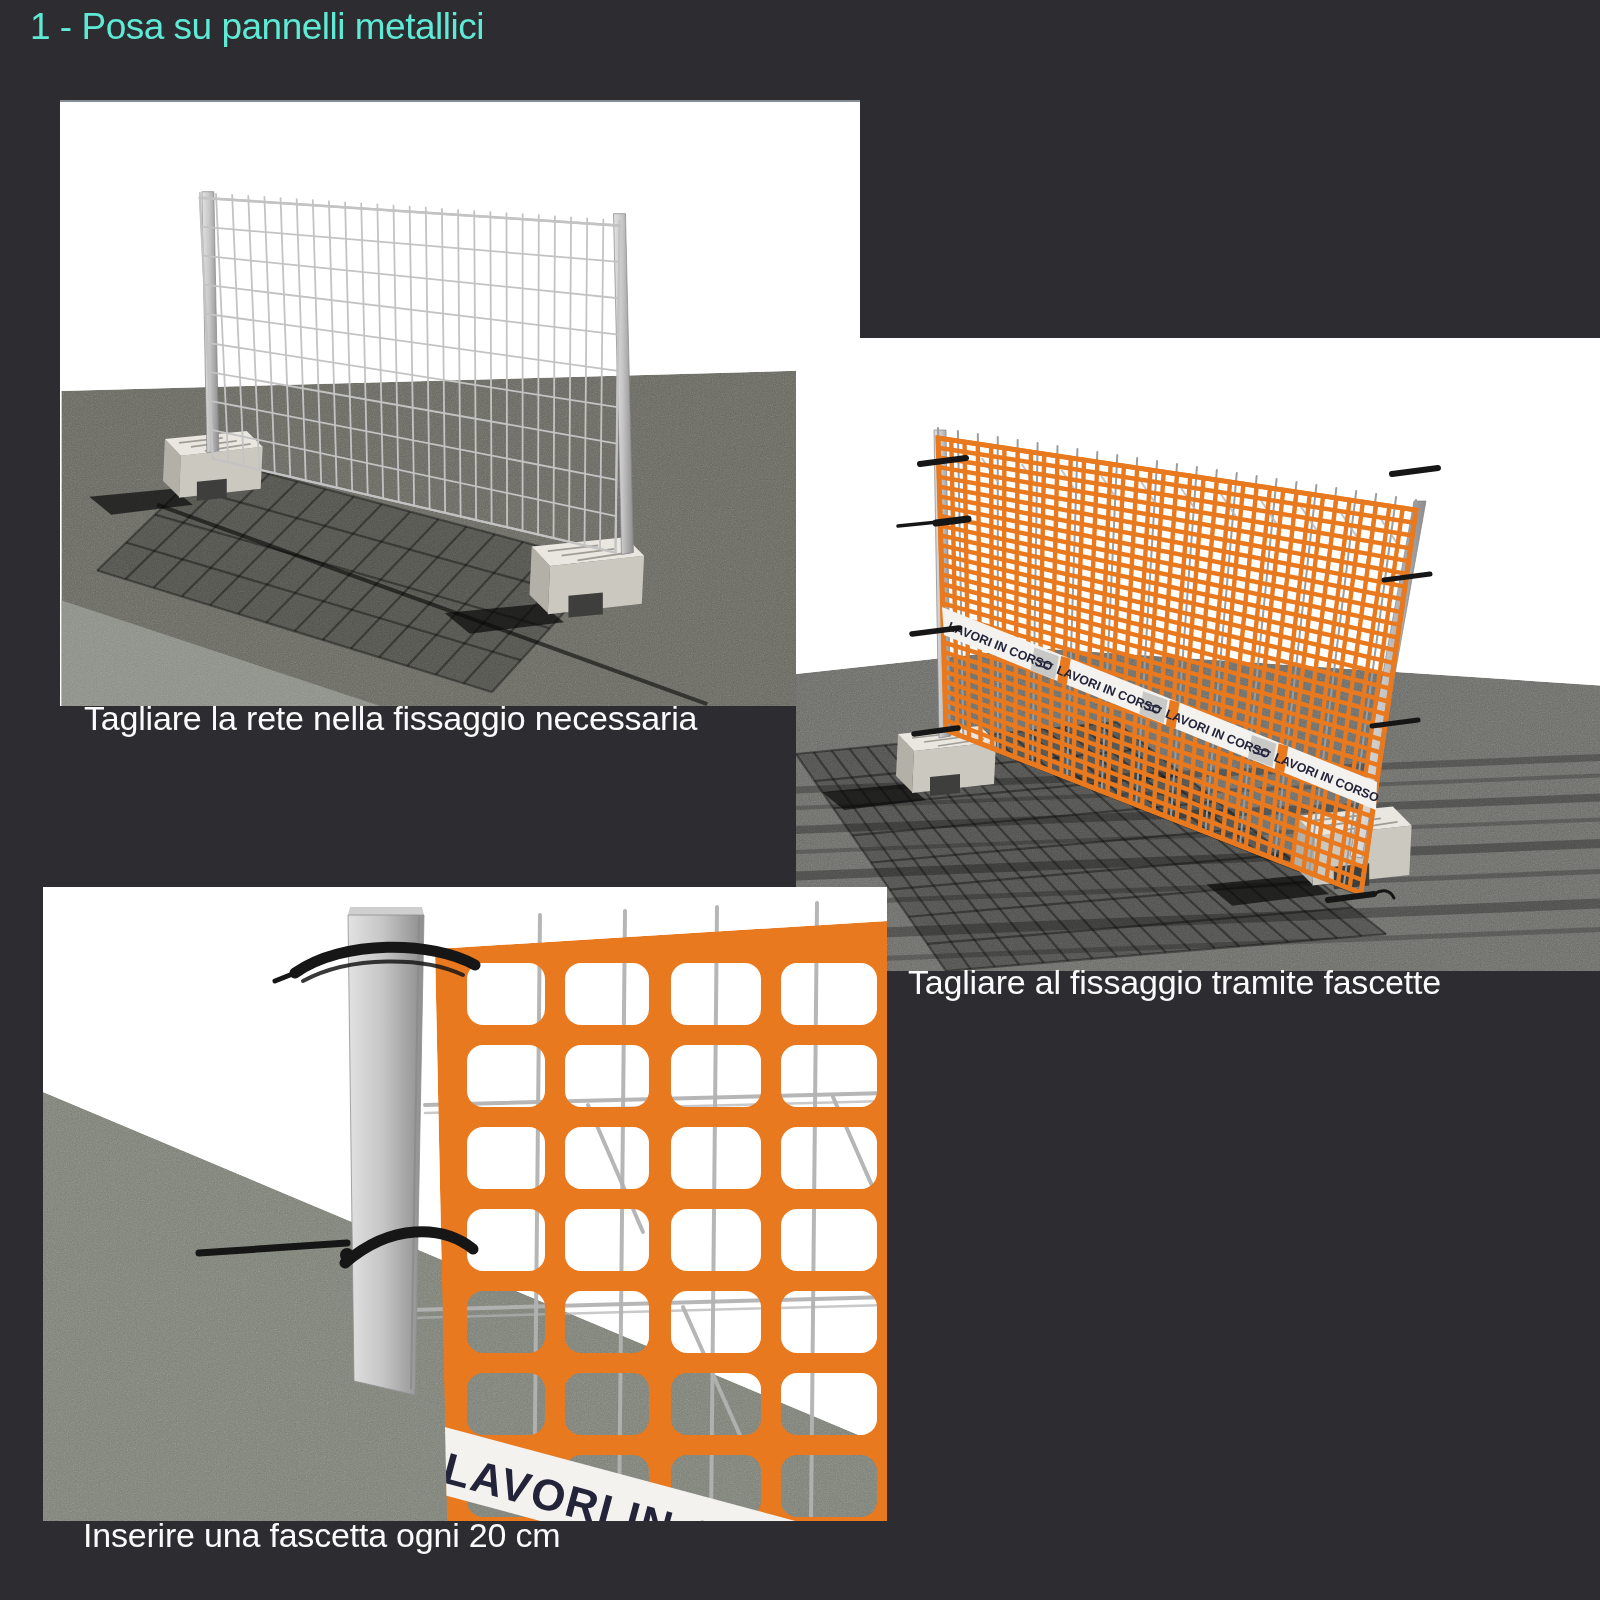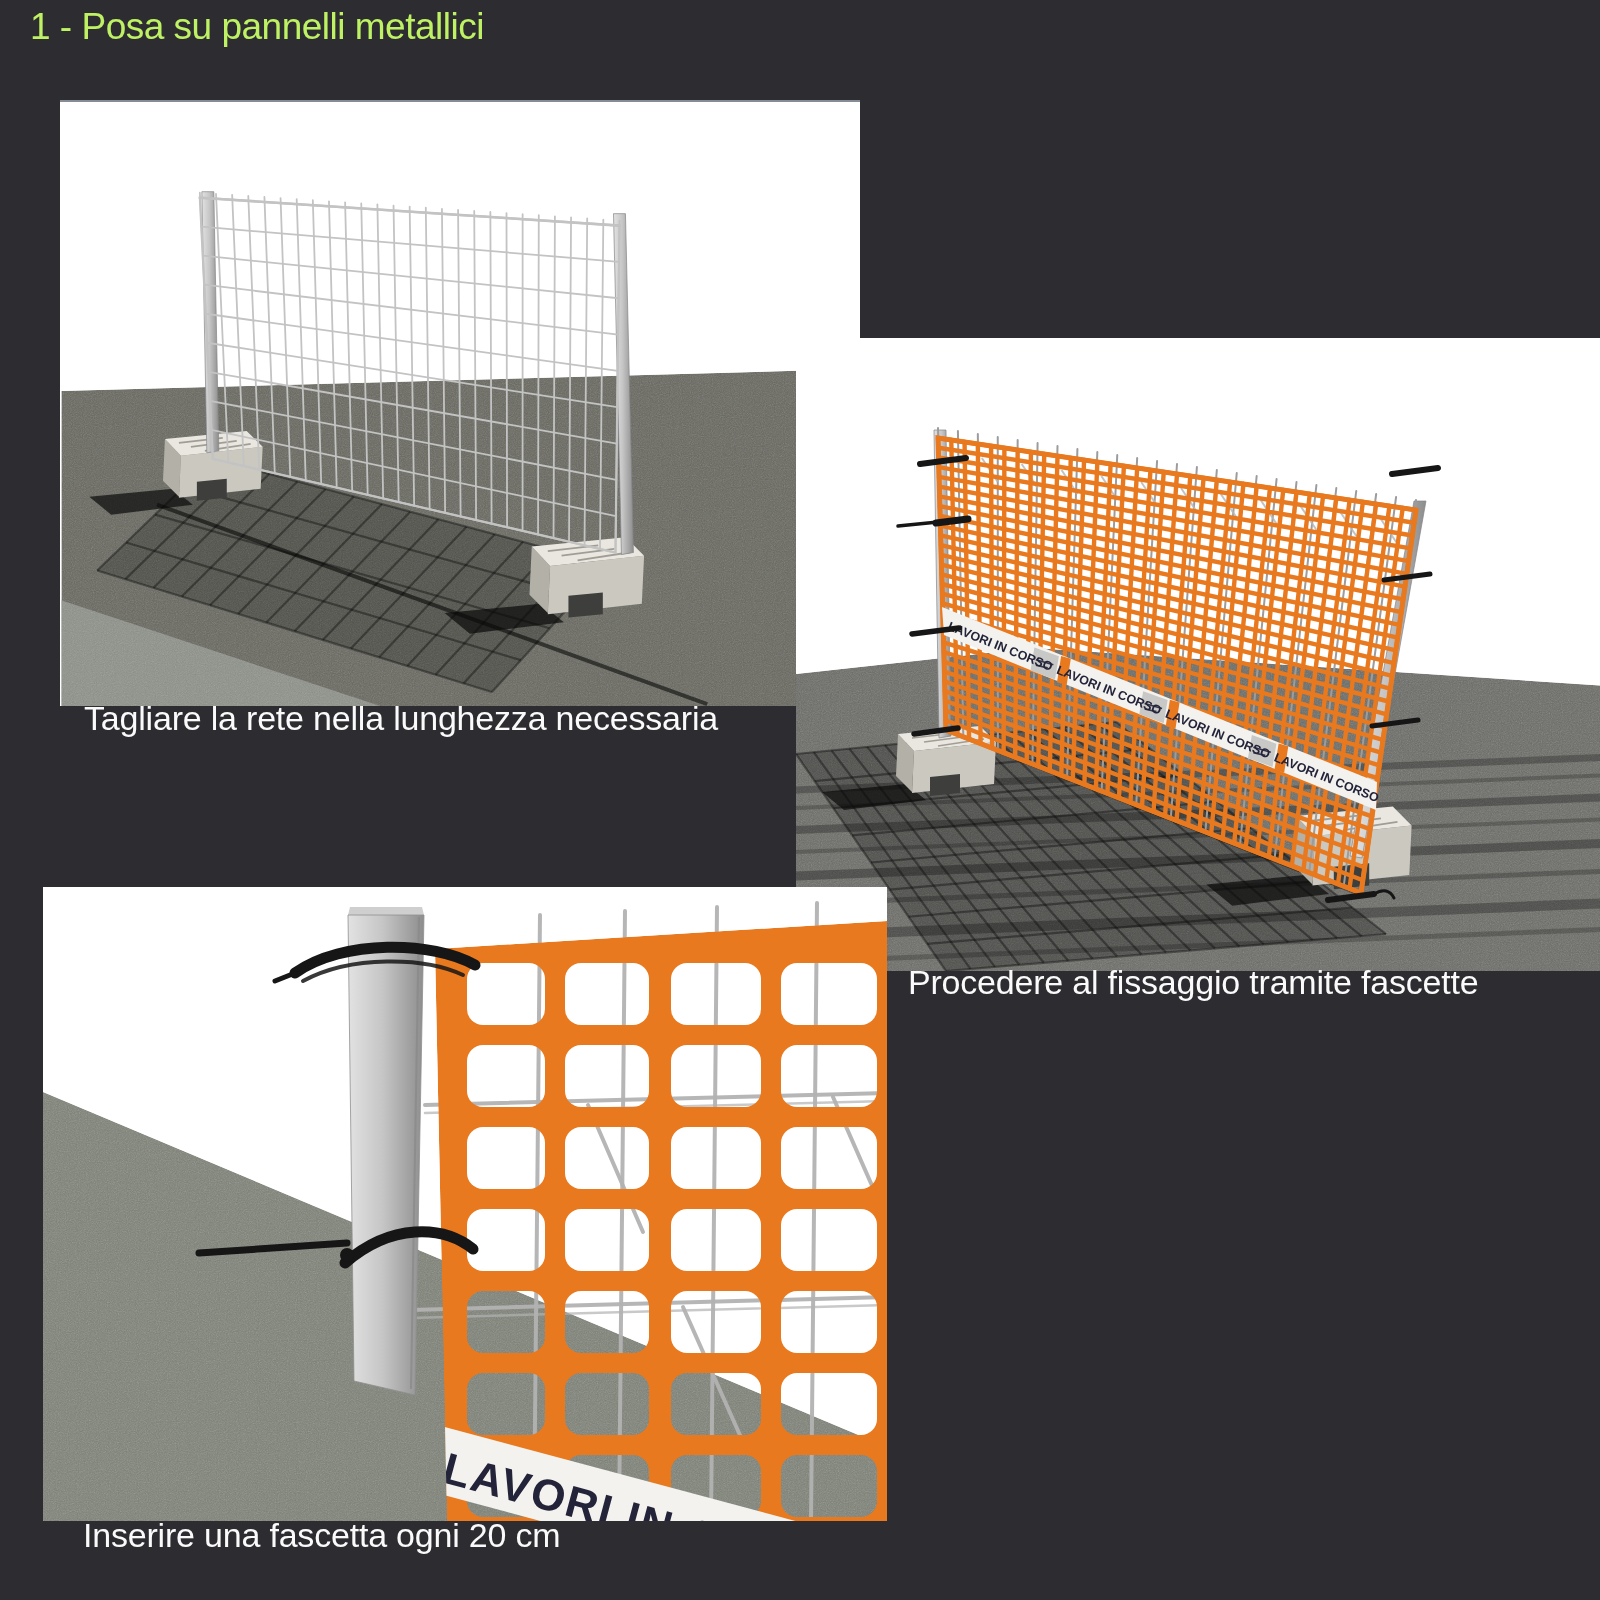--- a/index.html
+++ b/index.html
@@ -3,21 +3,21 @@
 <meta charset="utf-8">
 <style>
   html,body{margin:0;padding:0}
   body{width:1600px;height:1600px;background:#2c2c31;position:relative;overflow:hidden;
        font-family:"Liberation Sans",sans-serif;}
   .panel{position:absolute;background:#ffffff;overflow:hidden;box-sizing:border-box}
   #fig1{left:20px;top:84px;width:800px;height:606px;border-top:2px solid #868c95;z-index:1}
   #fig2{left:756px;top:322px;width:842px;height:633px;z-index:2}
   #fig3{left:3px;top:871px;width:844px;height:634px;z-index:3}
   .panel svg{display:block;width:100%;height:100%}
-  .title{position:absolute;left:30px;top:6px;font-size:37px;color:#bef264;
+  .title{position:absolute;left:30px;top:6px;font-size:37px;color:#5eead4;
          letter-spacing:-0.5px;z-index:5;white-space:nowrap}
   .caption{position:absolute;color:#fafafa;font-size:34px;letter-spacing:-0.2px;
            z-index:4;white-space:nowrap}
   #cap1{left:84px;top:699px}
   #cap2{left:908px;top:963px}
   #cap3{left:83px;top:1516px}
 </style>
 </head>
 <body>
 
@@ -125,21 +125,21 @@
         <line x1="144.77777777777777" y1="212.44444444444446" x2="558.2222222222222" y2="269.77777777777777"></line>
         <line x1="146.22222222222223" y1="241.55555555555557" x2="557.7777777777778" y2="306.22222222222223"></line>
         <line x1="147.66666666666666" y1="270.66666666666663" x2="557.3333333333334" y2="342.66666666666663"></line>
         <line x1="149.11111111111111" y1="299.77777777777777" x2="556.8888888888889" y2="379.1111111111111"></line>
         <line x1="150.55555555555554" y1="328.8888888888889" x2="556.4444444444445" y2="415.55555555555554"></line>
         <line x1="152" y1="358" x2="556" y2="452"></line>
         <polygon points="139.0,96.0 560.0,124.0 556.0,452.0 152.0,358.0" fill="none" stroke="#c3c3c3" stroke-width="2.2"></polygon>
       </g>
     </svg>
 </figure>
-<div class="caption" id="cap1">Tagliare la rete nella lunghezza necessaria</div>
+<div class="caption" id="cap1">Tagliare la rete nella fissaggio necessaria</div>
 
 <figure class="panel" id="fig2">
   <svg id="svg2" viewBox="0 0 842 633">
       <defs>
         <linearGradient id="s2p" x1="0" y1="0" x2="1" y2="0">
           <stop offset="0" stop-color="#e2e2e2"></stop>
           <stop offset="0.45" stop-color="#c6c6c6"></stop>
           <stop offset="1" stop-color="#8d8d8d"></stop>
         </linearGradient>
         <filter id="s2gf" x="0%" y="0%" width="100%" height="100%">
@@ -385,21 +385,21 @@
         <line x1="116" y1="296" x2="163" y2="290" stroke-width="5.5"></line>
         <line x1="118" y1="396" x2="162" y2="390" stroke-width="5.5"></line>
         <line x1="596" y1="136" x2="642" y2="130" stroke-width="6"></line>
         <line x1="588" y1="242" x2="634" y2="236" stroke-width="5"></line>
         <line x1="576" y1="388" x2="622" y2="382" stroke-width="5"></line>
         <line x1="532" y1="562" x2="578" y2="556" stroke-width="6"></line>
         <path d="M578,556 q14,-8 20,4" fill="none" stroke="#161616" stroke-width="3"></path>
       </g>
     </svg>
 </figure>
-<div class="caption" id="cap2">Procedere al fissaggio tramite fascette</div>
+<div class="caption" id="cap2">Tagliare al fissaggio tramite fascette</div>
 
 <figure class="panel" id="fig3">
   <svg id="svg3" viewBox="0 0 844 634">
       <defs>
         <linearGradient id="s3p" x1="0" y1="0" x2="1" y2="0">
           <stop offset="0" stop-color="#e2e2e2"></stop>
           <stop offset="0.45" stop-color="#c6c6c6"></stop>
           <stop offset="1" stop-color="#8d8d8d"></stop>
         </linearGradient>
         <filter id="s3gf" x="0%" y="0%" width="100%" height="100%">

